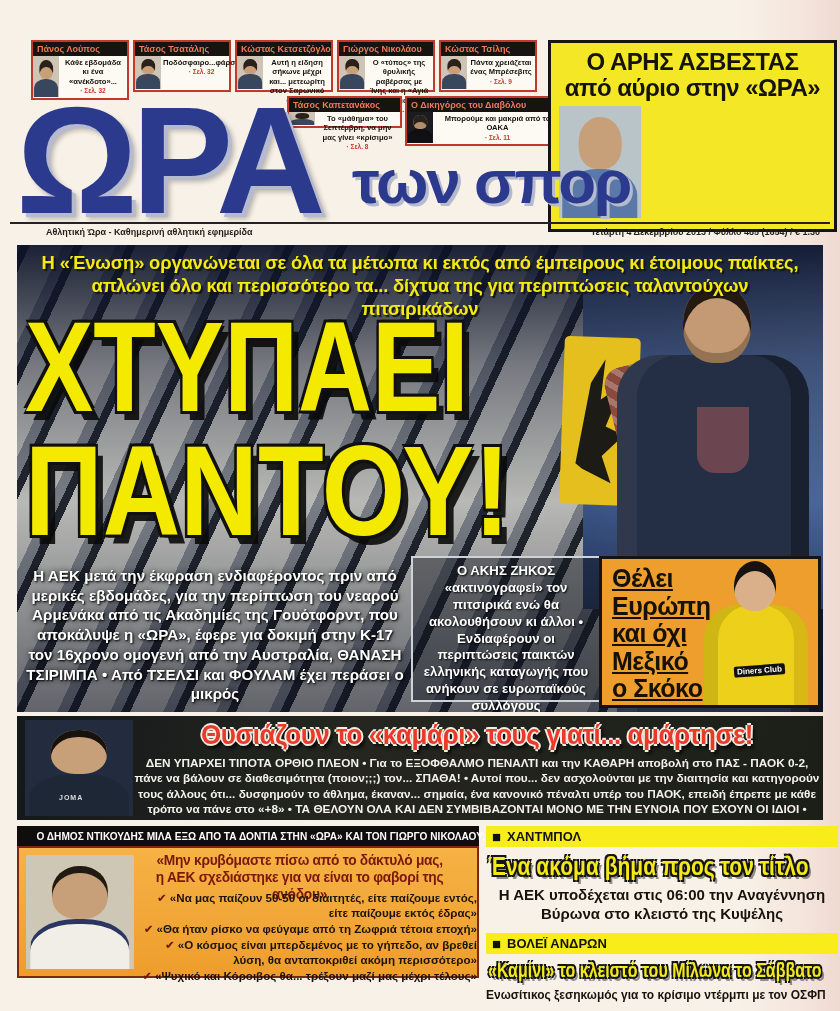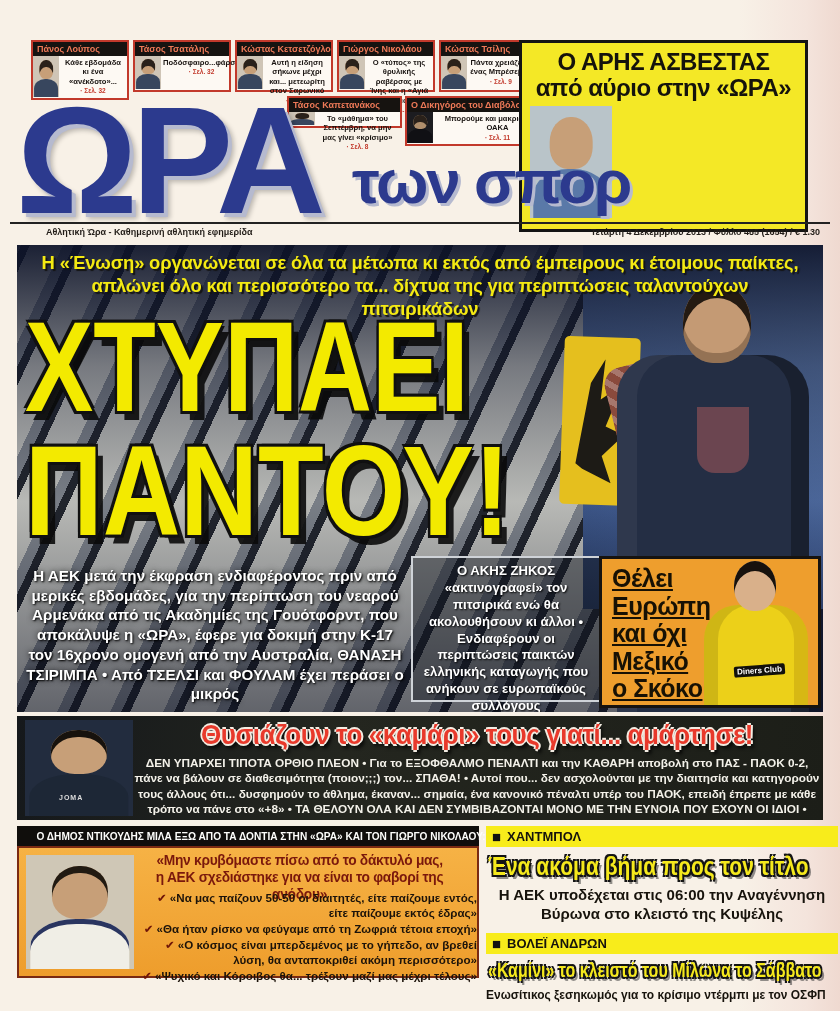--- a/index.html
+++ b/index.html
@@ -19,21 +19,21 @@
   
   .photo{position:relative;overflow:hidden;background:var(--pbg,#cfc5b6);flex:0 0 auto;}
   .photo::before{content:"";position:absolute;top:10%;left:50%;transform:translateX(-50%);
       width:52%;height:46%;border-radius:48% 48% 42% 42%;background:var(--skin,#c79f78);
       box-shadow:inset 0 7px 0 var(--hair,#2a211a);}
   .photo::after{content:"";position:absolute;bottom:-8%;left:50%;transform:translateX(-50%);
       width:92%;height:52%;border-radius:46% 46% 0 0;background:var(--shirt,#38465e);
       box-shadow:inset 0 5px 0 var(--collar,transparent);}
 
   
-  .aris{left:519px;top:40px;width:289px;height:192px;background:#f4e826;border:3px solid #141414;box-sizing:border-box;}
+  .aris{left:548px;top:40px;width:289px;height:192px;background:#f4e826;border:3px solid #141414;box-sizing:border-box;}
   .aris-title{font-size:24px;font-weight:800;text-align:center;line-height:1.08;padding-top:6px;white-space:pre-line;color:#15130c;letter-spacing:-0.5px;}
   .aris-row{display:flex;margin-top:5px;}
   .aris-photo{width:82px;height:112px;margin-left:8px;--pbg:#b9c4c9;--hair:transparent;--shirt:#5a79a8;}
   .aris-body{flex:1;font-size:12.3px;font-weight:bold;text-align:center;line-height:1.22;padding:2px 8px 0 6px;color:#17130a;}
 
   
   .ora{left:16px;top:84px;font-size:152px;line-height:1;font-weight:800;color:#2c3a8e;letter-spacing:-6px;
        text-shadow:4px 4px 0 #b6bacf,6px 6px 5px rgba(0,0,0,.25);}
   .ora-sub{left:352px;top:146px;font-size:62px;font-weight:800;color:#2c3a8e;letter-spacing:-2px;
        text-shadow:3px 3px 0 #b6bacf;}

